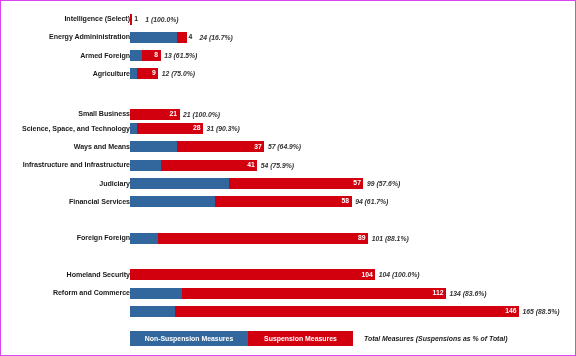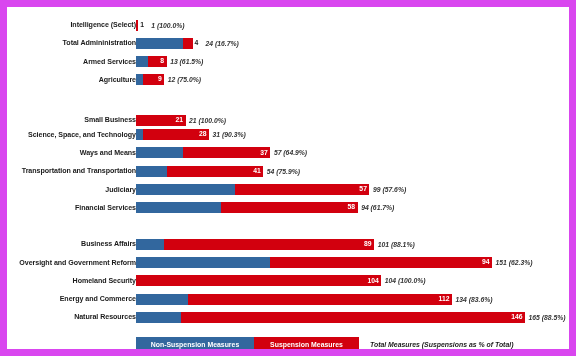--- a/index.html
+++ b/index.html
@@ -8,21 +8,21 @@
     background: #ffffff;
   }
   body {
     font-family: "Liberation Sans", sans-serif;
   }
   #chart-frame {
     position: relative;
     width: 576px;
     height: 356px;
     box-sizing: border-box;
-    border: 7px solid #d946ef;
+    border: 1px solid #d946ef;
     background: #ffffff;
     overflow: hidden;
   }
   #plot-area {
     position: absolute;
     left: 0;
     top: 0;
     width: 576px;
     height: 356px;
   }
@@ -134,31 +134,31 @@
       <div class="bar-row" style="top: 9px;">
         <div class="cat-label">Intelligence (Select)</div>
         <div class="bar-wrap" style="width: 2.358px;">
           <div class="seg-red" style="width: 2.358px;">
             <span class="susp-val outside">1</span>
           </div>
         </div>
         <div class="total-label" style="left: 144.358px;">1 (100.0%)</div>
       </div>
       <div class="bar-row" style="top: 27.28px;">
-        <div class="cat-label">Total Admininistration</div>
+        <div class="cat-label">Energy Admininistration</div>
         <div class="bar-wrap" style="width: 56.592px;">
           <div class="seg-blue" style="width: 47.16px;"></div>
           <div class="seg-red" style="width: 9.432px;">
             <span class="susp-val outside">4</span>
           </div>
         </div>
         <div class="total-label" style="left: 198.592px;">24 (16.7%)</div>
       </div>
       <div class="bar-row" style="top: 45.56px;">
-        <div class="cat-label">Armed Services</div>
+        <div class="cat-label">Armed Foreign</div>
         <div class="bar-wrap" style="width: 30.654px;">
           <div class="seg-blue" style="width: 11.79px;"></div>
           <div class="seg-red" style="width: 18.864px;">
             <span class="susp-val">8</span>
           </div>
         </div>
         <div class="total-label" style="left: 163.154px;">13 (61.5%)</div>
       </div>
       <div class="bar-row" style="top: 63.84px;">
         <div class="cat-label">Agriculture</div>
@@ -193,21 +193,21 @@
         <div class="cat-label">Ways and Means</div>
         <div class="bar-wrap" style="width: 134.406px;">
           <div class="seg-blue" style="width: 47.16px;"></div>
           <div class="seg-red" style="width: 87.246px;">
             <span class="susp-val">37</span>
           </div>
         </div>
         <div class="total-label" style="left: 266.906px;">57 (64.9%)</div>
       </div>
       <div class="bar-row" style="top: 155.24px;">
-        <div class="cat-label">Transportation and Transportation</div>
+        <div class="cat-label">Infrastructure and Infrastructure</div>
         <div class="bar-wrap" style="width: 127.332px;">
           <div class="seg-blue" style="width: 30.654px;"></div>
           <div class="seg-red" style="width: 96.678px;">
             <span class="susp-val">41</span>
           </div>
         </div>
         <div class="total-label" style="left: 259.832px;">54 (75.9%)</div>
       </div>
       <div class="bar-row" style="top: 191.8px;">
         <div class="cat-label">Financial Services</div>
@@ -223,60 +223,49 @@
         <div class="cat-label">Judiciary</div>
         <div class="bar-wrap" style="width: 233.442px;">
           <div class="seg-blue" style="width: 99.036px;"></div>
           <div class="seg-red" style="width: 134.406px;">
             <span class="susp-val">57</span>
           </div>
         </div>
         <div class="total-label" style="left: 365.942px;">99 (57.6%)</div>
       </div>
       <div class="bar-row" style="top: 228.36px;">
-        <div class="cat-label">Business Affairs</div>
+        <div class="cat-label">Foreign Foreign</div>
         <div class="bar-wrap" style="width: 238.158px;">
           <div class="seg-blue" style="width: 28.296px;"></div>
           <div class="seg-red" style="width: 209.862px;">
             <span class="susp-val">89</span>
           </div>
         </div>
         <div class="total-label" style="left: 370.658px;">101 (88.1%)</div>
-      </div>
-      <div class="bar-row" style="top: 246.64px;">
-        <div class="cat-label">Oversight and Government Reform</div>
-        <div class="bar-wrap" style="width: 356.058px;">
-          <div class="seg-blue" style="width: 134.406px;"></div>
-          <div class="seg-red" style="width: 221.652px;">
-            <span class="susp-val">94</span>
-          </div>
-        </div>
-        <div class="total-label" style="left: 488.558px;">151 (62.3%)</div>
       </div>
       <div class="bar-row" style="top: 264.92px;">
         <div class="cat-label">Homeland Security</div>
         <div class="bar-wrap" style="width: 245.232px;">
           <div class="seg-red" style="width: 245.232px;">
             <span class="susp-val">104</span>
           </div>
         </div>
         <div class="total-label" style="left: 377.732px;">104 (100.0%)</div>
       </div>
       <div class="bar-row" style="top: 283.2px;">
-        <div class="cat-label">Energy and Commerce</div>
+        <div class="cat-label">Reform and Commerce</div>
         <div class="bar-wrap" style="width: 315.972px;">
           <div class="seg-blue" style="width: 51.876px;"></div>
           <div class="seg-red" style="width: 264.096px;">
             <span class="susp-val">112</span>
           </div>
         </div>
         <div class="total-label" style="left: 448.472px;">134 (83.6%)</div>
       </div>
       <div class="bar-row" style="top: 301.48px;">
-        <div class="cat-label">Natural Resources</div>
         <div class="bar-wrap" style="width: 389.07px;">
           <div class="seg-blue" style="width: 44.802px;"></div>
           <div class="seg-red" style="width: 344.268px;">
             <span class="susp-val">146</span>
           </div>
         </div>
         <div class="total-label" style="left: 521.57px;">165 (88.5%)</div>
       </div>
     </div>
 

